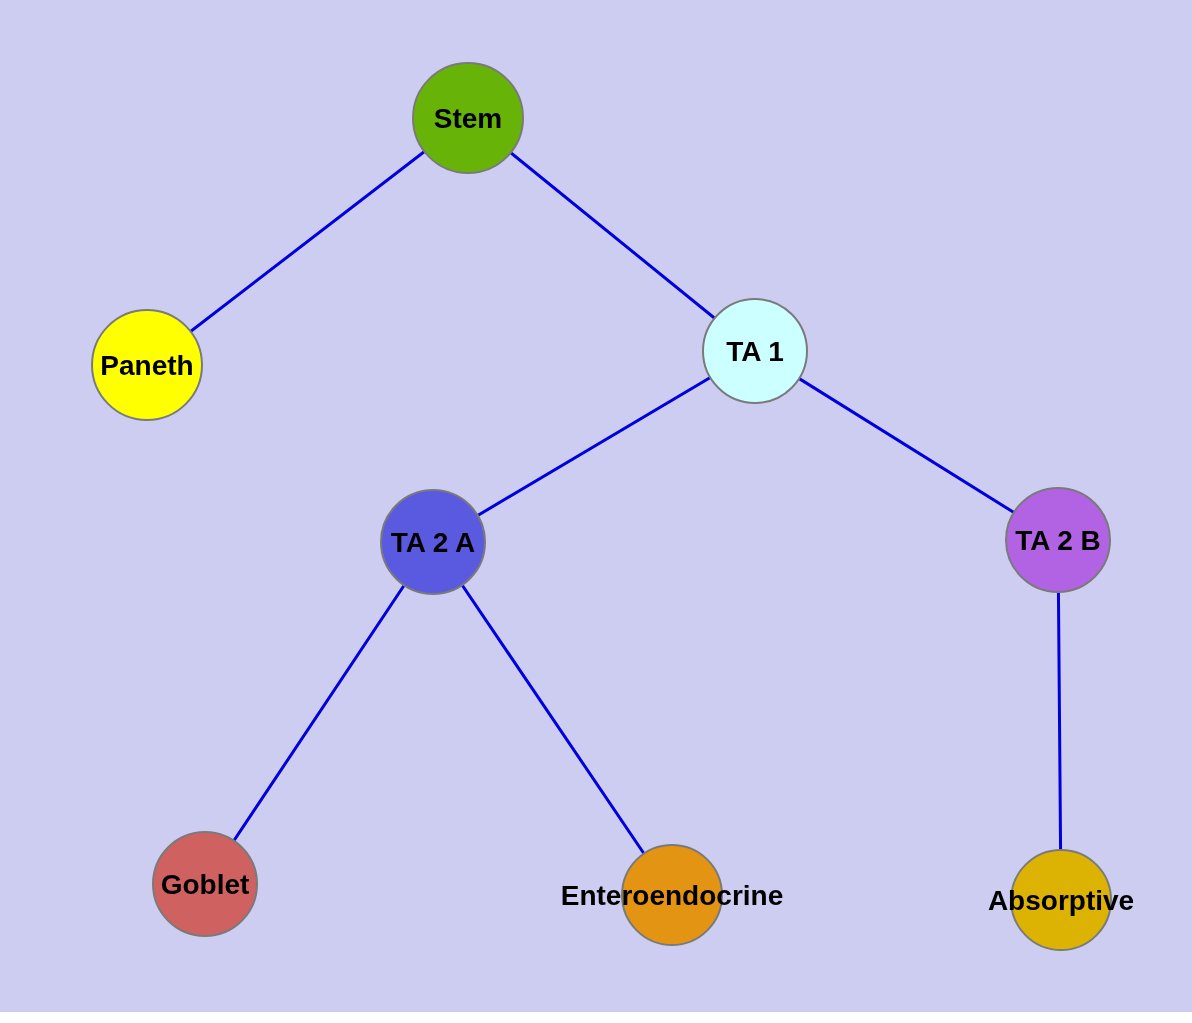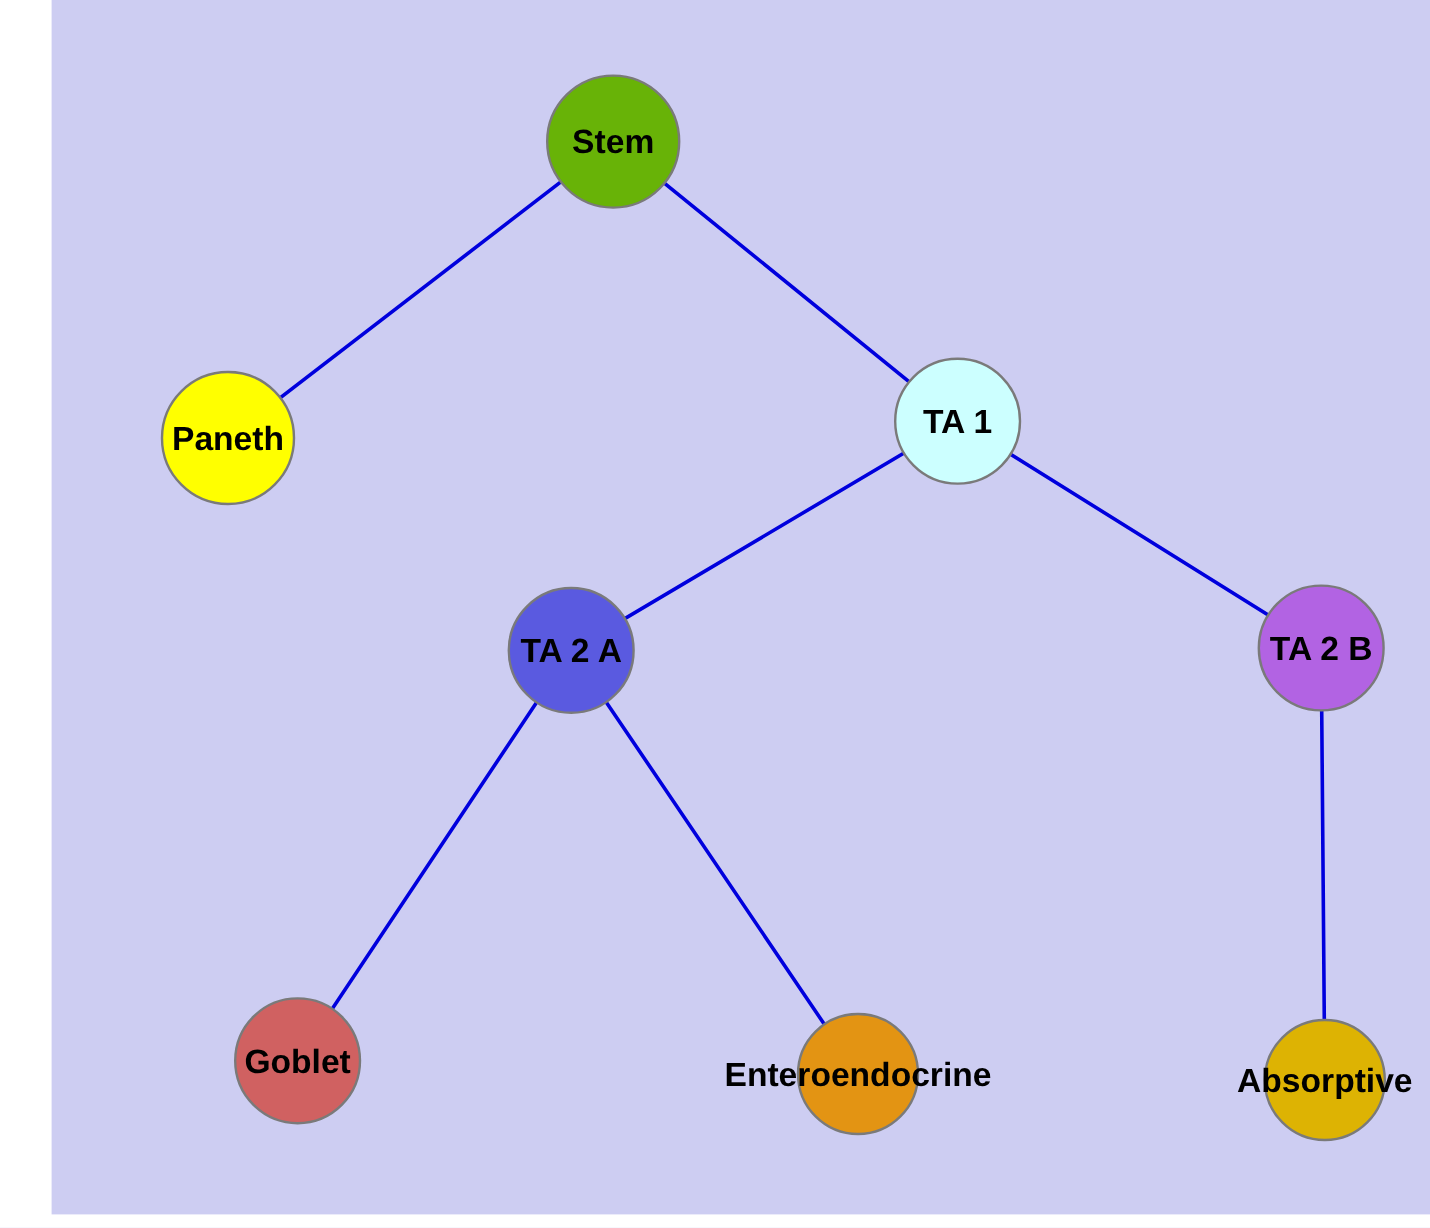--- a/index.html
+++ b/index.html
@@ -7,21 +7,20 @@
     padding: 0;
     background: #ffffff;
     width: 1192px;
     height: 1023px;
     overflow: hidden;
     font-family: "Liberation Sans", sans-serif;
   }
   #graph-wrap {
     width: 1004px;
     height: 1012px;
-    padding-left: 43px;
   }
   svg {
     display: block;
   }
   .edge {
     stroke-linecap: round;
   }
   .node-circle {
     cursor: pointer;
   }

